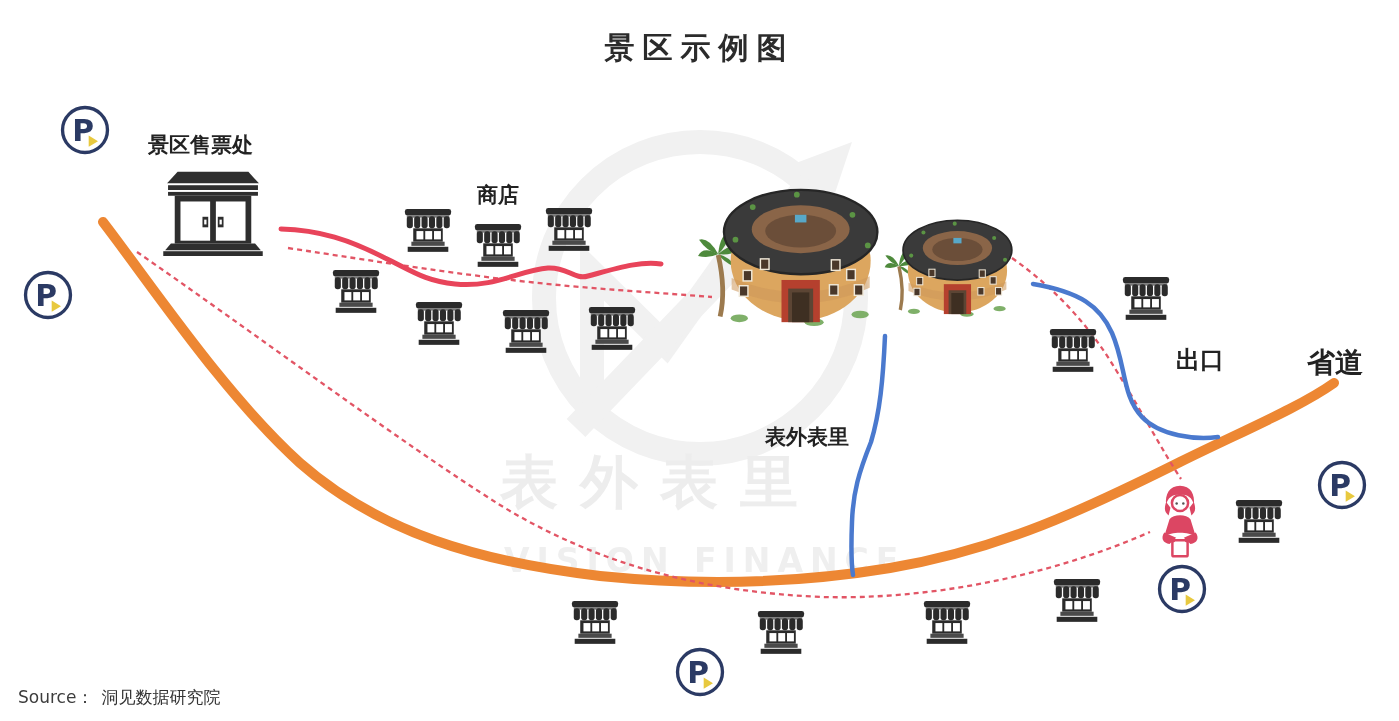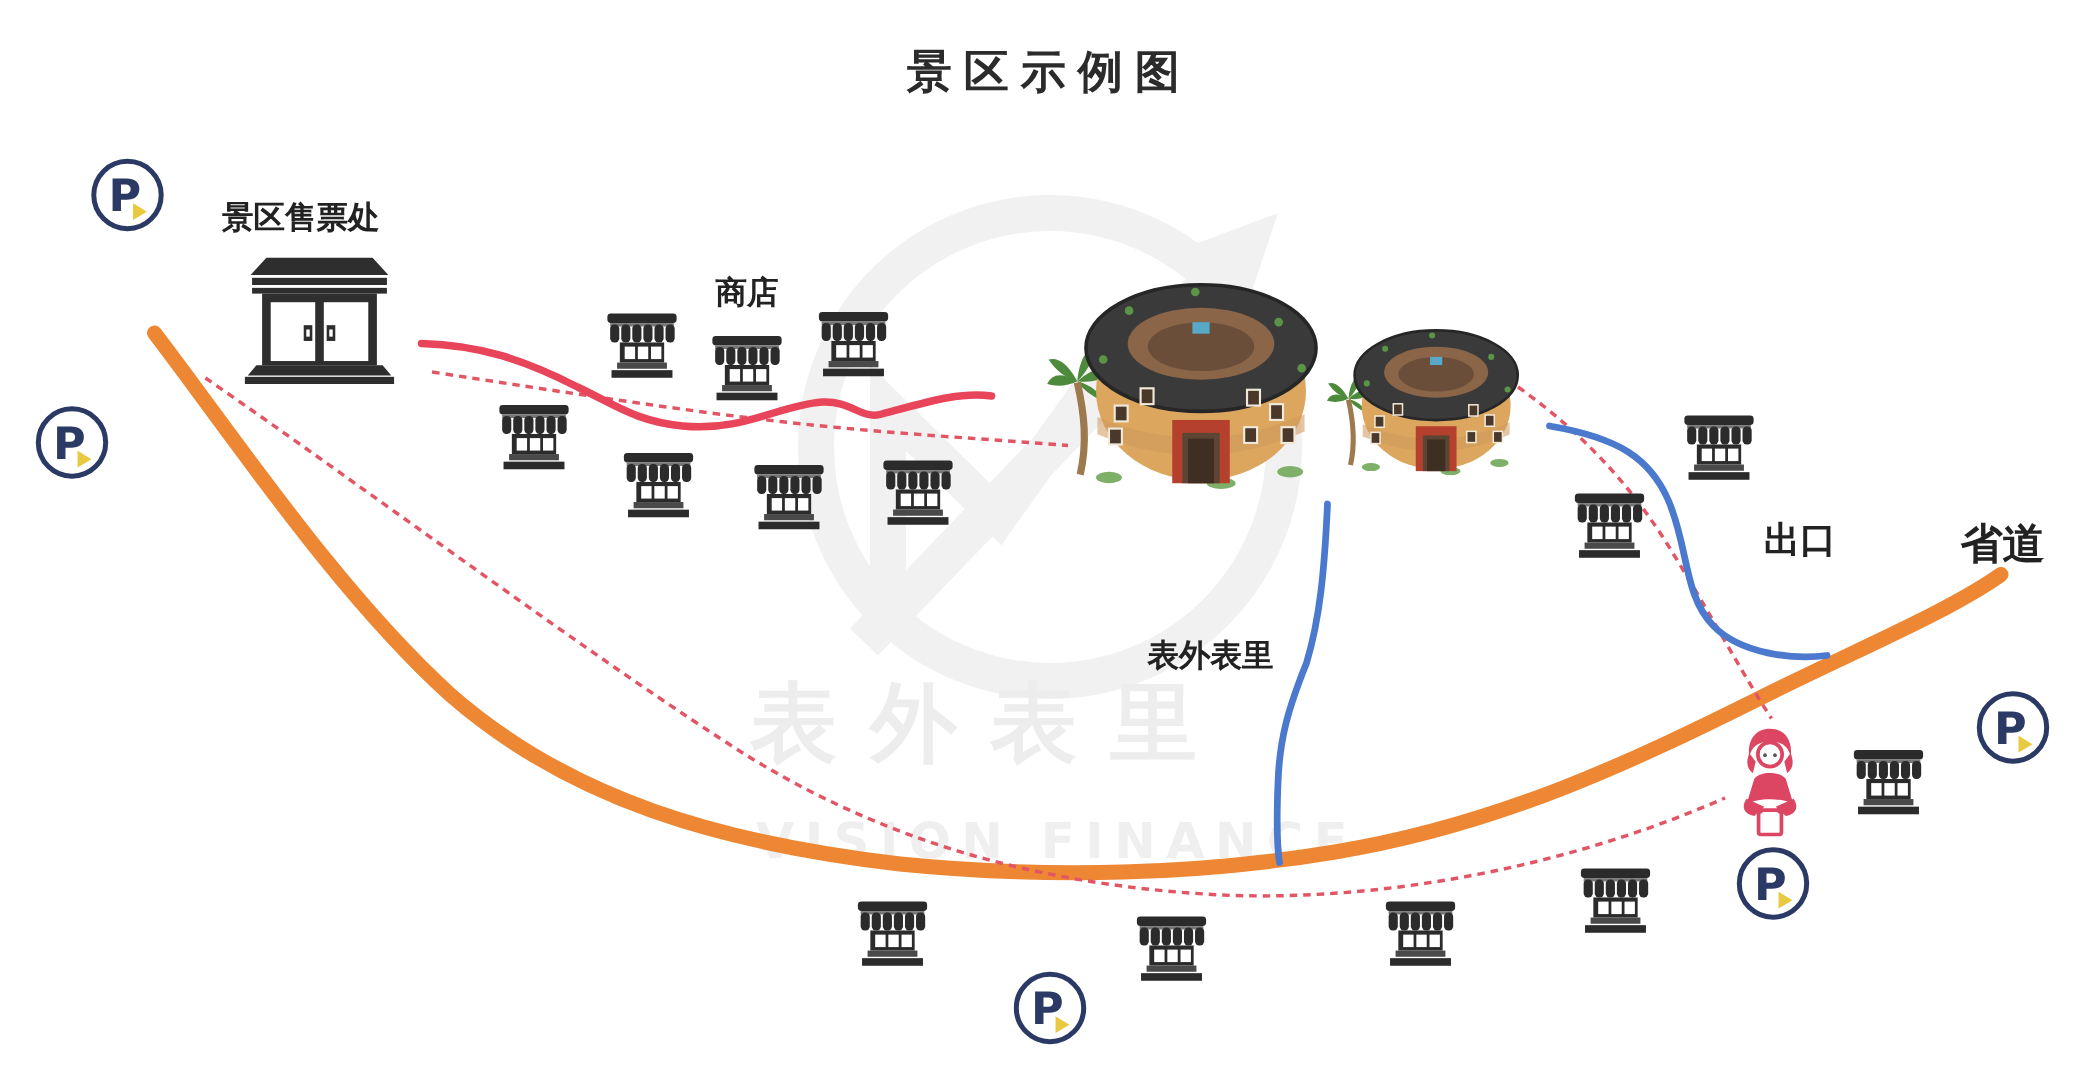--- a/index.html
+++ b/index.html
@@ -210,15 +210,18 @@
     <use href="#sym-tourist" x="1154" y="483" width="52" height="80"></use>
   </svg>
 
   <div class="layer" id="label-layer">
     <div id="title">景区示例图</div>
     <div class="map-label" id="lbl-ticket">景区售票处</div>
     <div class="map-label" id="lbl-shop">商店</div>
     <div class="map-label" id="lbl-nopass">表外表里</div>
     <div class="map-label" id="lbl-exit">出口</div>
     <div class="map-label" id="lbl-road">省道</div>
+    <div id="source-line">
+      <span>Source：</span><span class="src-name">洞见数据研究院</span>
+    </div>
   </div>
 
 </div>
 
 </body></html>

